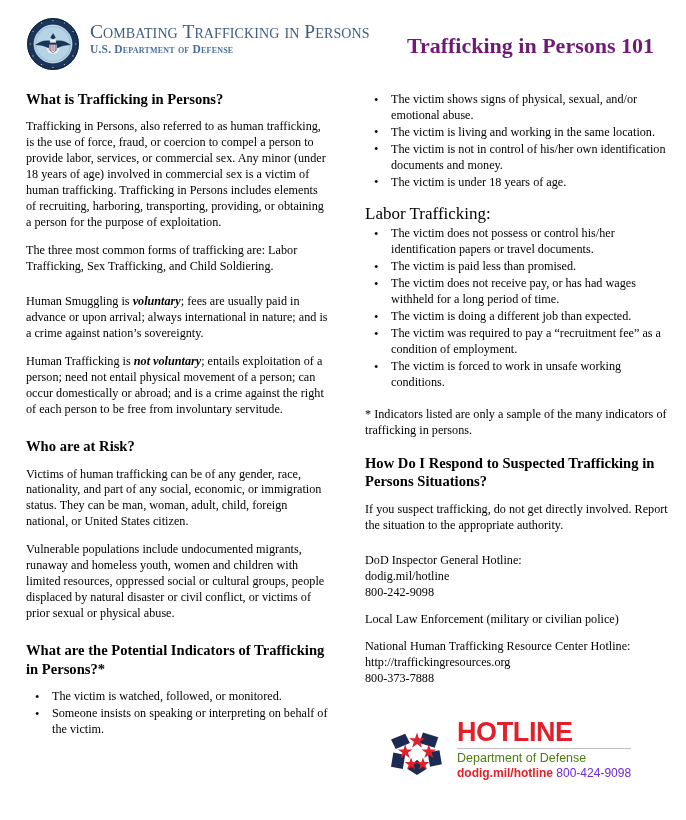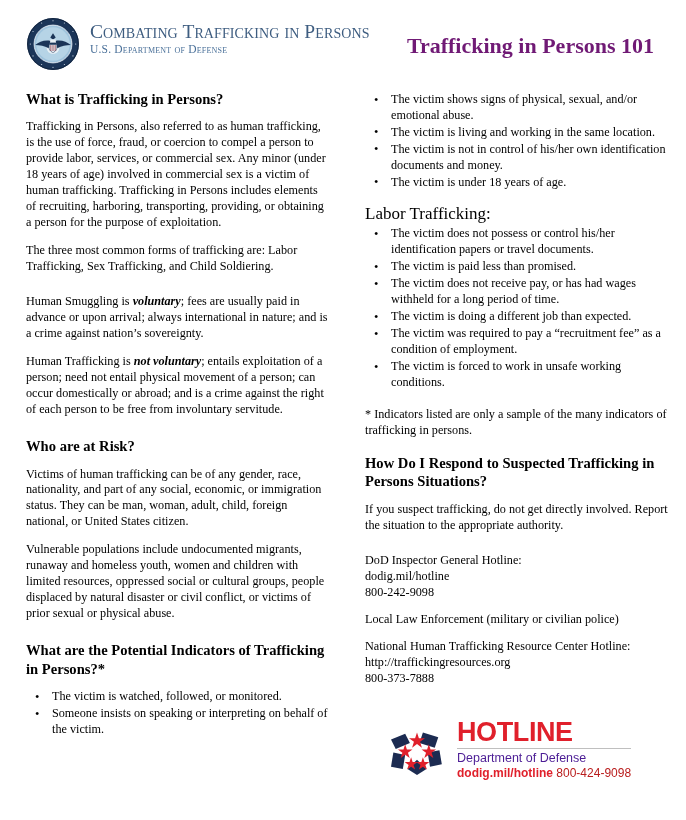--- a/index.html
+++ b/index.html
@@ -57,20 +57,21 @@
 
   .brand-line2 {
     font-family: "Liberation Serif", "DejaVu Serif", serif;
     font-variant: small-caps;
     font-size: 11.5px;
     letter-spacing: .2px;
     color: #4a7099;
     line-height: 1.2;
     margin-top: 1px;
     white-space: nowrap;
+    font-weight: bold;
   }
 
   .doc-title {
     margin-left: auto;
     font-family: "Liberation Serif", "DejaVu Serif", serif;
     font-weight: bold;
     font-size: 22px;
     color: #701a75;
     white-space: nowrap;
     padding-top: 17px;
@@ -188,33 +189,33 @@
   .hotline-rule {
     height: 1px;
     background: #bfbfbf;
     margin: 2px 0 2px 0;
     width: 100%;
   }
 
   .hotline-dod {
     font-family: "Liberation Sans", "DejaVu Sans", sans-serif;
     font-size: 12.5px;
-    color: #4c1d95;
+    color: #4d7c0f;
     line-height: 1.15;
   }
 
   .hotline-url-row {
     font-family: "Liberation Sans", "DejaVu Sans", sans-serif;
     font-size: 12px;
     line-height: 1.2;
     margin-top: 1px;
   }
 
   .hotline-url { color: #e0202b; font-weight: bold; }
-  .hotline-phone { color: #b91c1c; }
+  .hotline-phone { color: #6d28d9; }
 </style>
 </head>
 <body>
 
 <div class="page">
 
   <div class="header">
 
     <span class="seal">
       <svg viewBox="0 0 100 100" width="54" height="54" aria-hidden="true">

